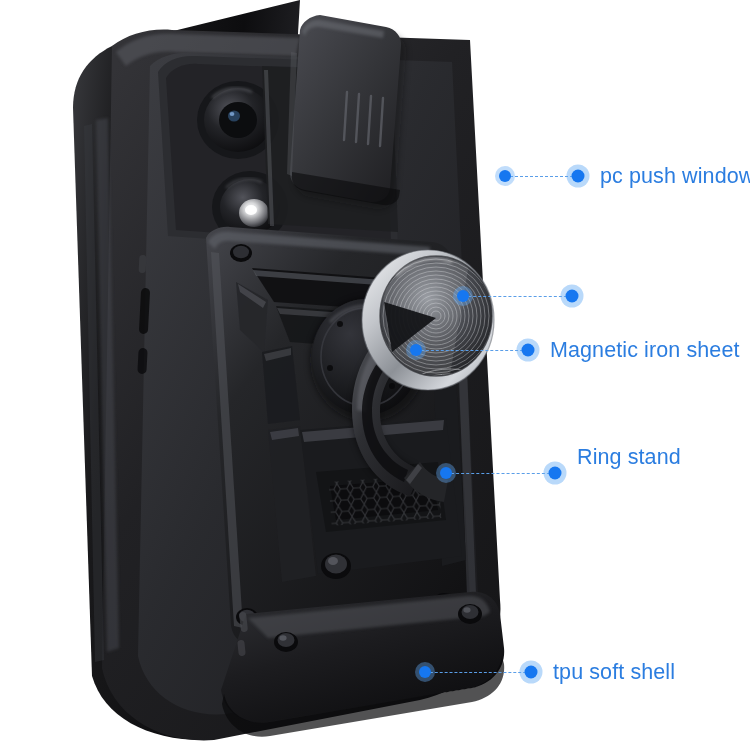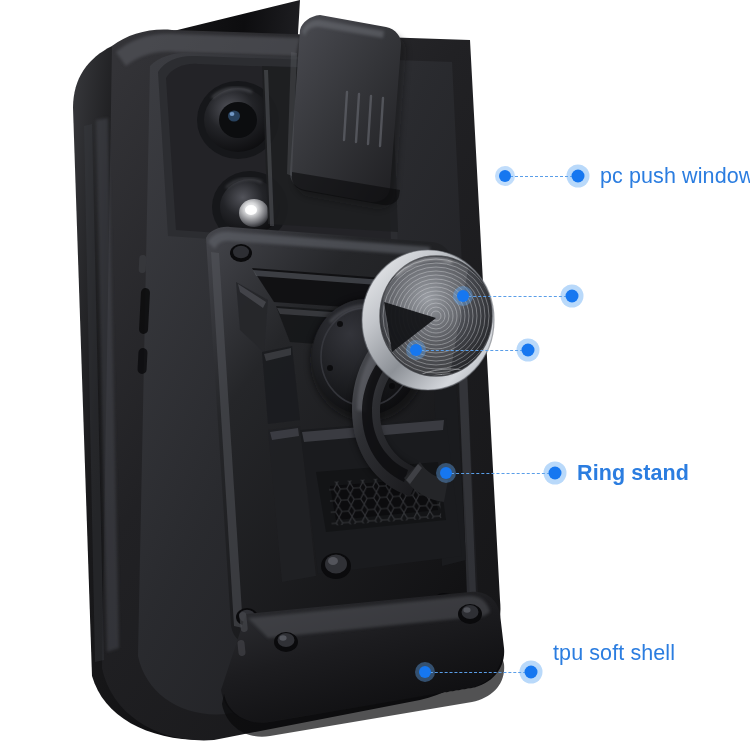--- a/index.html
+++ b/index.html
@@ -409,25 +409,26 @@
     <div class="dot" style="left: 578px; top: 176px; background: rgb(22, 119, 240);"></div>
     <div class="label" style="left: 600px; top: 176px; color: rgb(43, 125, 224);">pc push window</div>
 
     <div class="leader" style="left: 463px; top: 296px; width: 109px; transform: rotate(0deg); border-top-color: rgb(90, 158, 232);"></div>
     <div class="dot anchor" style="left: 463px; top: 296px; background: rgb(22, 119, 240);"></div>
     <div class="dot" style="left: 572px; top: 296px; background: rgb(22, 119, 240);"></div>
 
     <div class="leader" style="left: 416px; top: 350px; width: 112px; transform: rotate(0deg); border-top-color: rgb(90, 158, 232);"></div>
     <div class="dot anchor" style="left: 416px; top: 350px; background: rgb(22, 119, 240);"></div>
     <div class="dot" style="left: 528px; top: 350px; background: rgb(22, 119, 240);"></div>
+    <div class="label" style="left: 550px; top: 350px; color: rgb(43, 125, 224);">Magnetic iron sheet</div>
 
     <div class="leader" style="left: 446px; top: 473px; width: 109px; transform: rotate(0deg); border-top-color: rgb(90, 158, 232);"></div>
     <div class="dot anchor" style="left: 446px; top: 473px; background: rgb(22, 119, 240);"></div>
     <div class="dot" style="left: 555px; top: 473px; background: rgb(22, 119, 240);"></div>
-    <div class="label" style="left: 577px; top: 473px; color: rgb(43, 125, 224); font-weight: bold;">Ring stand</div>
+    <div class="label" style="left: 577px; top: 457px; color: rgb(43, 125, 224);">Ring stand</div>
 
     <div class="leader" style="left: 425px; top: 672px; width: 106px; transform: rotate(0deg); border-top-color: rgb(90, 158, 232);"></div>
     <div class="dot anchor" style="left: 425px; top: 672px; background: rgb(22, 119, 240);"></div>
     <div class="dot" style="left: 531px; top: 672px; background: rgb(22, 119, 240);"></div>
-    <div class="label" style="left: 553px; top: 653px; color: rgb(43, 125, 224);">tpu soft shell</div>
+    <div class="label" style="left: 553px; top: 672px; color: rgb(43, 125, 224);">tpu soft shell</div>
 
   </div>
 </div>
 
 </body></html>

